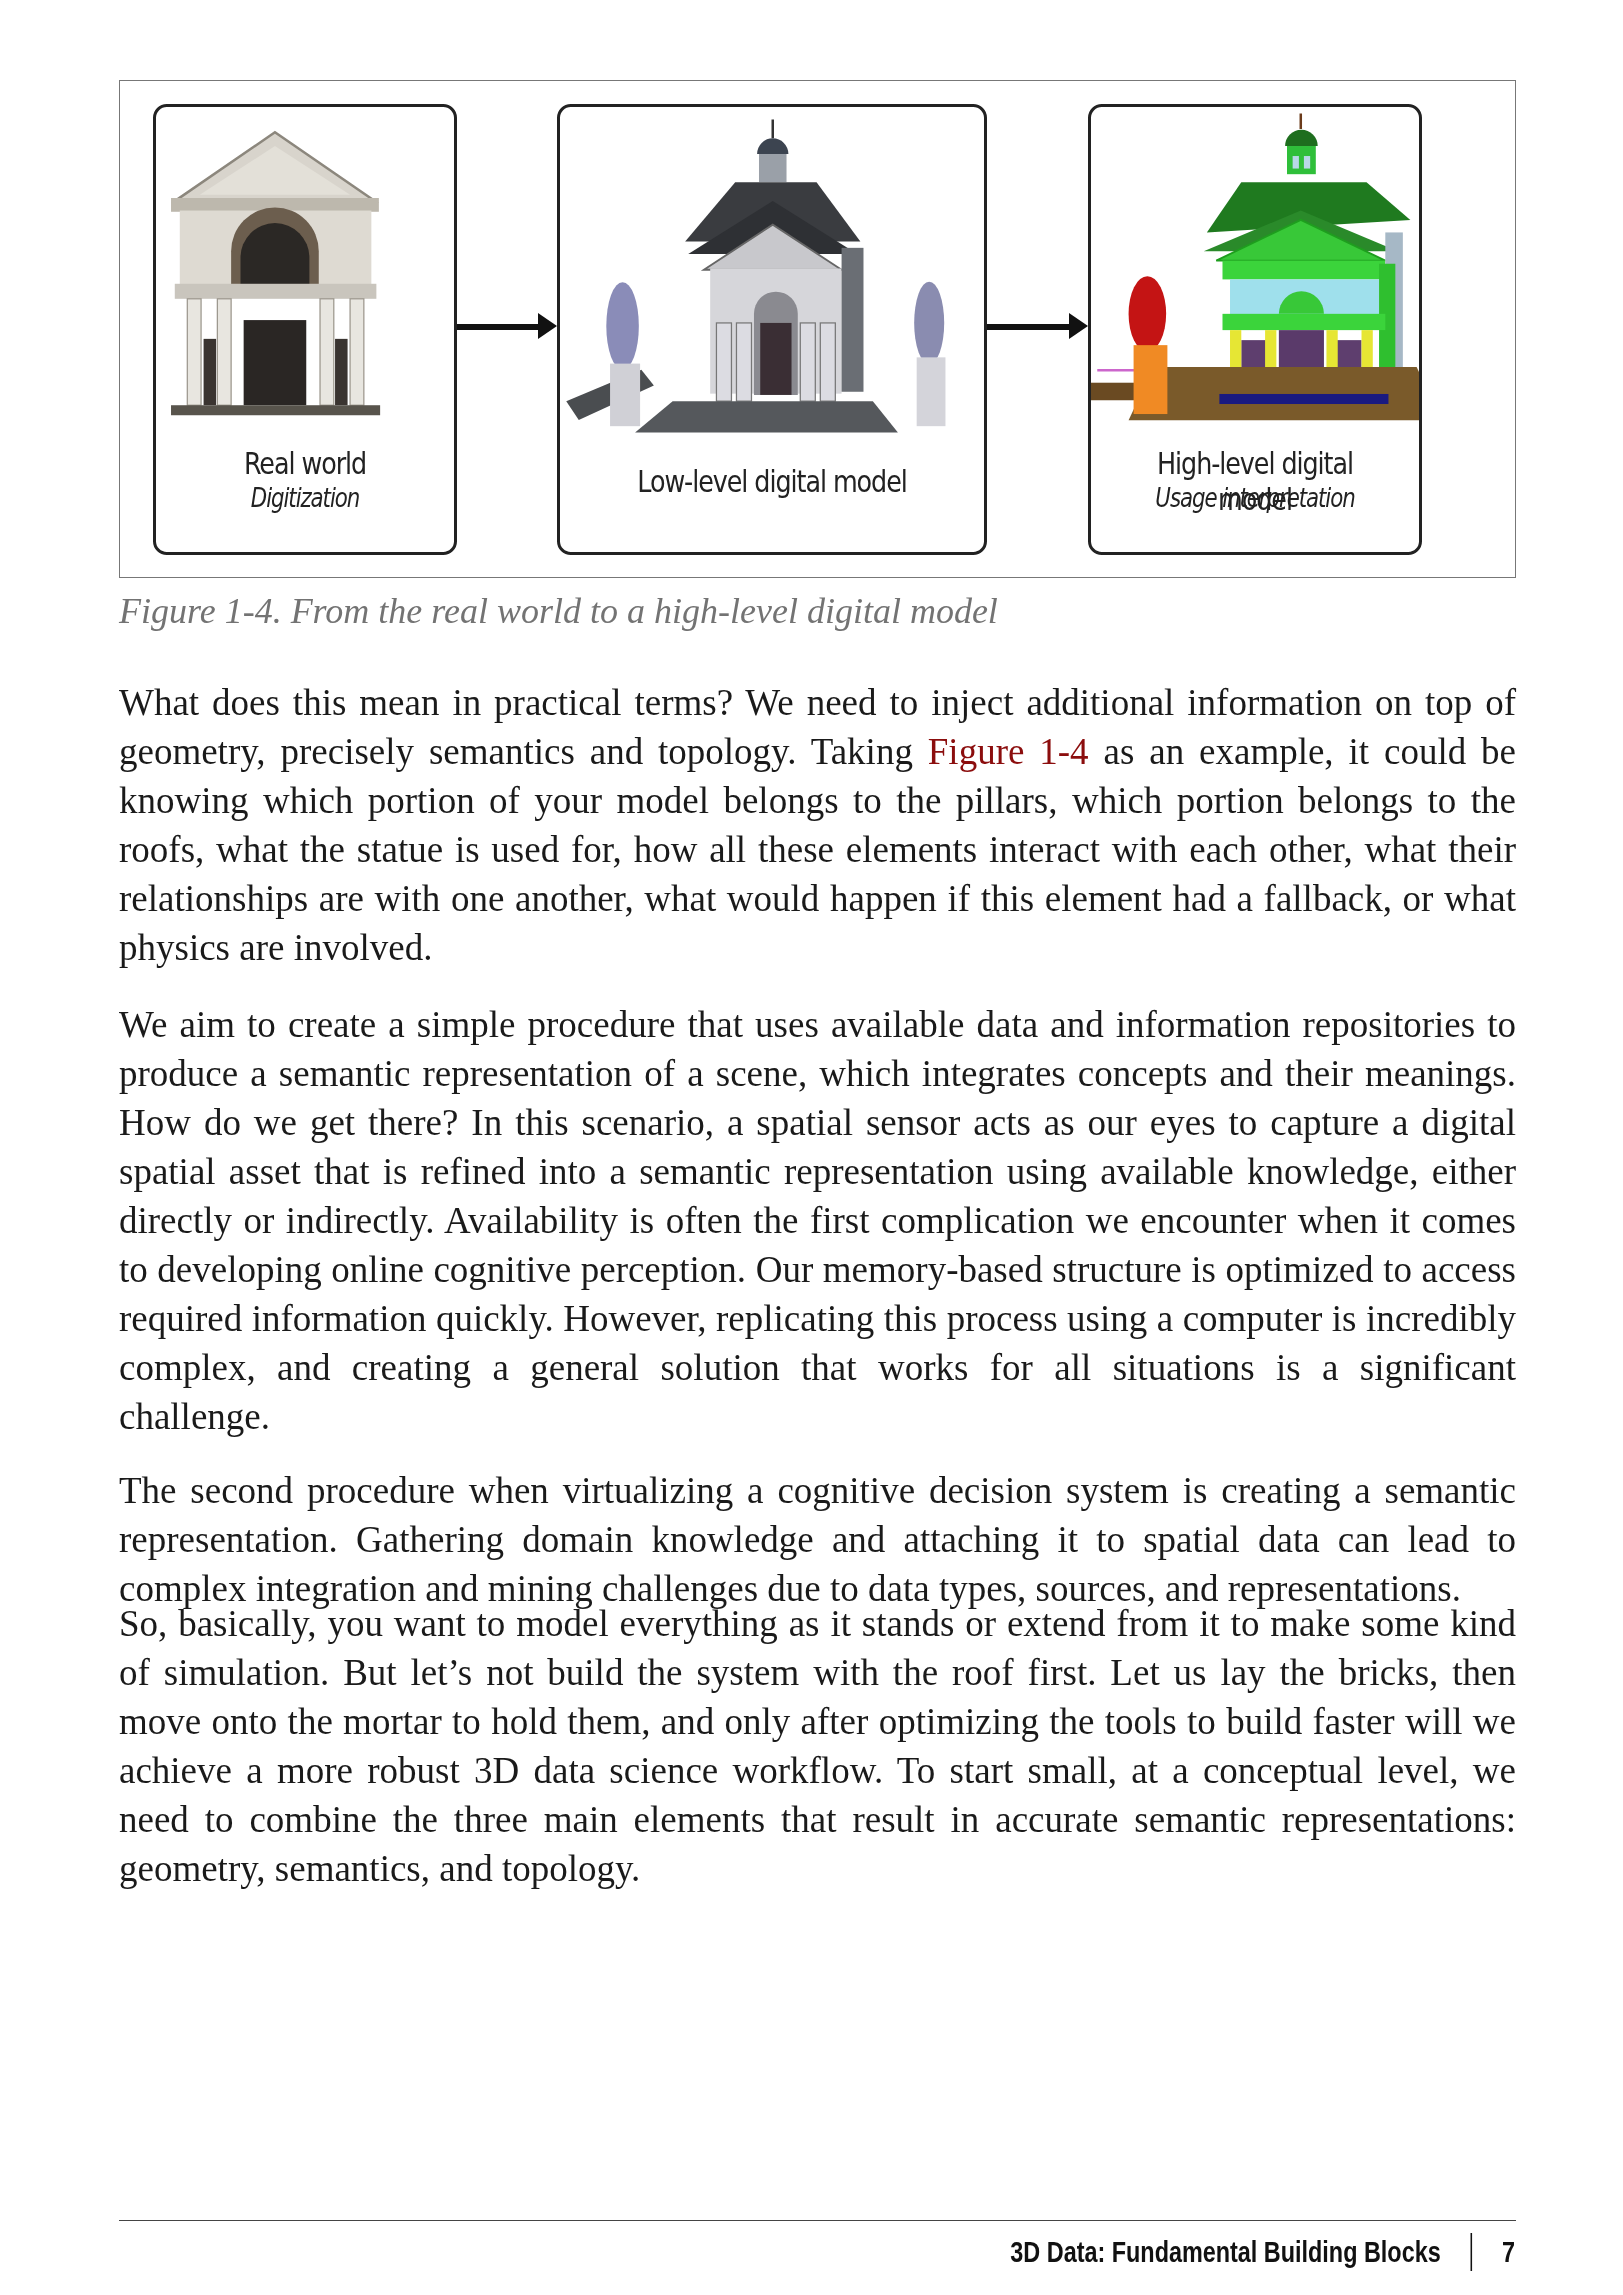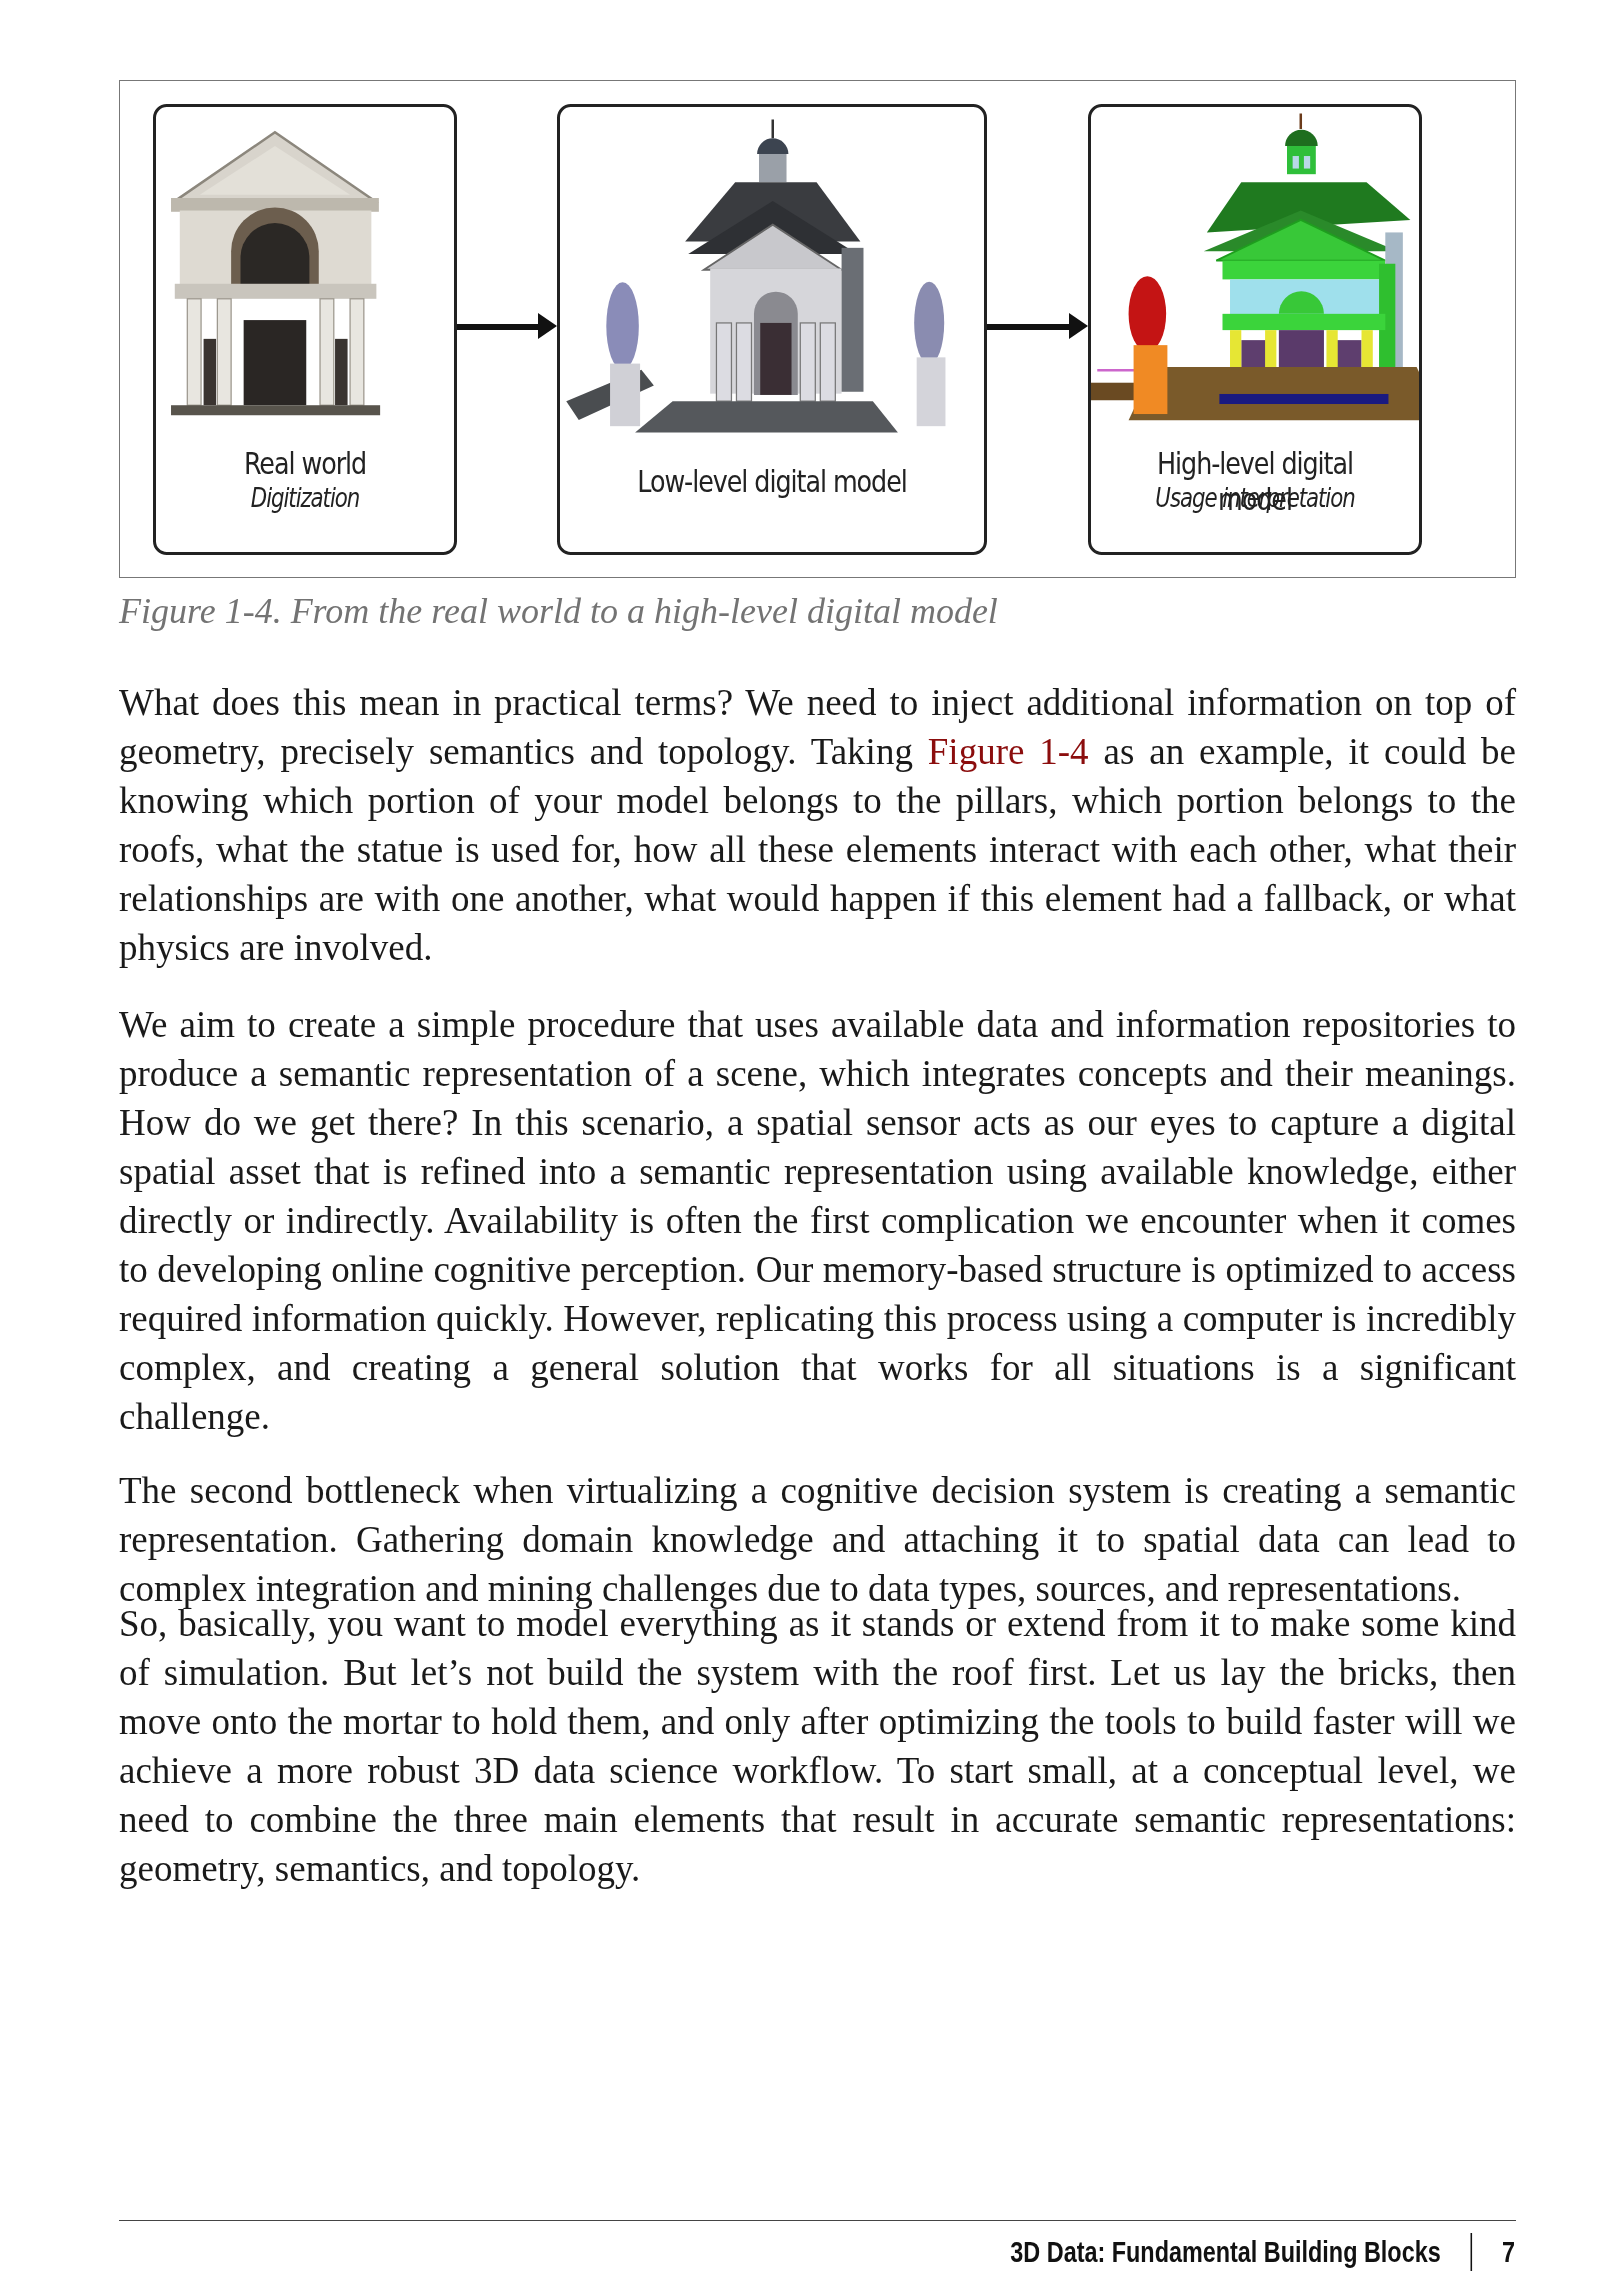--- a/index.html
+++ b/index.html
@@ -144,21 +144,21 @@
 
 <div class="body-text p-1">
   <p><span>What does this mean in practical terms? We need to inject additional information on top of geometry, precisely semantics and topology. Taking </span><a class="xref" href="#">Figure 1-4</a><span> as an example, it could be knowing which portion of your model belongs to the pillars, which por­tion belongs to the roofs, what the statue is used for, how all these elements interact with each other, what their relationships are with one another, what would happen if this element had a fallback, or what physics are involved.</span></p>
 </div>
 
 <div class="body-text p-2">
   <p>We aim to create a simple procedure that uses available data and information reposi­tories to produce a semantic representation of a scene, which integrates concepts and their meanings. How do we get there? In this scenario, a spatial sensor acts as our eyes to capture a digital spatial asset that is refined into a semantic representation using available knowledge, either directly or indirectly. Availability is often the first complication we encounter when it comes to developing online cognitive perception. Our memory-based structure is optimized to access required information quickly. However, replicating this process using a computer is incredibly complex, and creat­ing a general solution that works for all situations is a significant challenge.</p>
 </div>
 
 <div class="body-text p-3">
-  <p>The second bottleneck when virtualizing a cognitive decision system is creating a semantic representation. Gathering domain knowledge and attaching it to spatial data can lead to complex integration and mining challenges due to data types, sources, and representations.</p>
+  <p>The second procedure when virtualizing a cognitive decision system is creating a semantic representation. Gathering domain knowledge and attaching it to spatial data can lead to complex integration and mining challenges due to data types, sources, and representations.</p>
 </div>
 
 <div class="body-text p-4">
   <p>So, basically, you want to model everything as it stands or extend from it to make some kind of simulation. But let’s not build the system with the roof first. Let us lay the bricks, then move onto the mortar to hold them, and only after optimizing the tools to build faster will we achieve a more robust 3D data science workflow. To start small, at a conceptual level, we need to combine the three main elements that result in accurate semantic representations: geometry, semantics, and topology.</p>
 </div>
 
 <div class="footer-rule"></div>
 <div class="footer">
   <span>3D Data: Fundamental Building Blocks</span>
   <span class="sep"></span>

